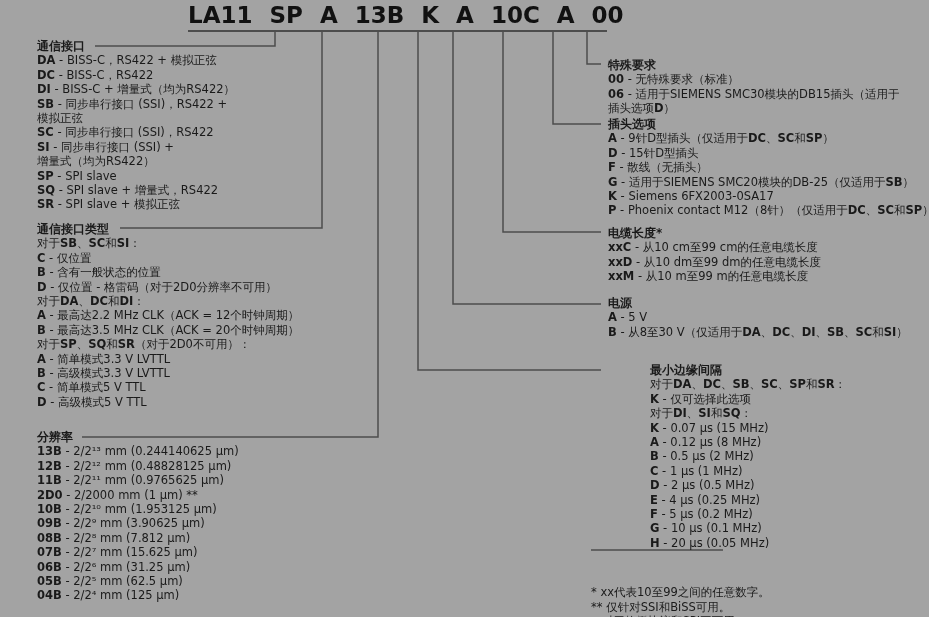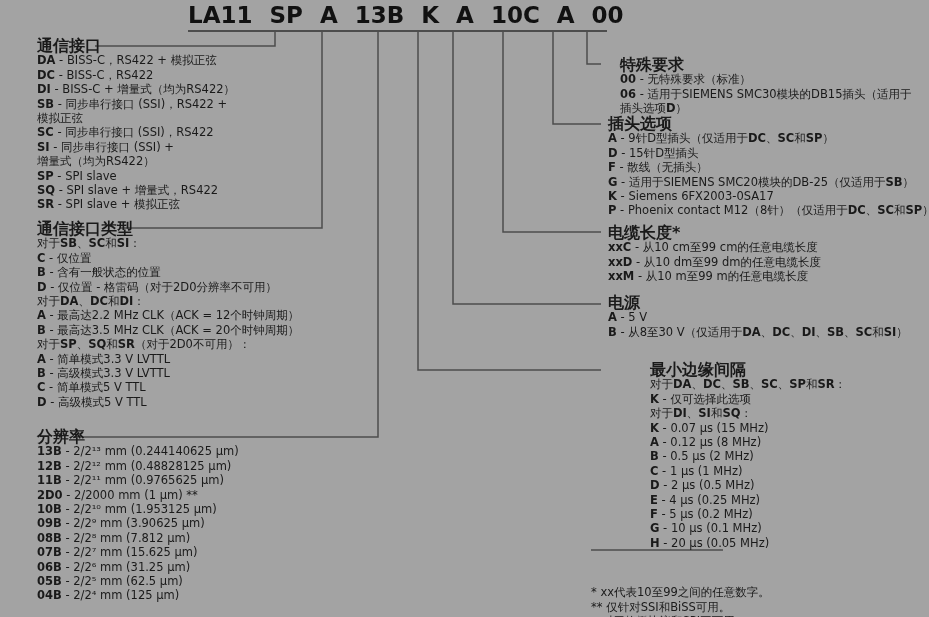--- a/index.html
+++ b/index.html
@@ -39,21 +39,21 @@
     stroke-width: 1.5;
   }
   .connector-svg line.title-underline { stroke-width: 2; }
   .section {
     position: absolute;
     font-size: 11.5px;
     line-height: 14.4px;
     white-space: nowrap;
   }
   .section .sec-title {
-    font-size: 16px;
+    font-size: 12px;
     font-weight: bold;
     line-height: 14.4px;
   }
   .section .line b { font-weight: bold; }
   .footnotes {
     position: absolute;
     left: 591px;
     top: 585px;
     font-size: 11.5px;
     line-height: 14.6px;
@@ -136,21 +136,21 @@
         <div class="line"><b>10B</b> - 2/2¹⁰ mm (1.953125 µm)</div>
         <div class="line"><b>09B</b> - 2/2⁹ mm (3.90625 µm)</div>
         <div class="line"><b>08B</b> - 2/2⁸ mm (7.812 µm)</div>
         <div class="line"><b>07B</b> - 2/2⁷ mm (15.625 µm)</div>
         <div class="line"><b>06B</b> - 2/2⁶ mm (31.25 µm)</div>
         <div class="line"><b>05B</b> - 2/2⁵ mm (62.5 µm)</div>
         <div class="line"><b>04B</b> - 2/2⁴ mm (125 µm)</div>
       </div>
   </div>
 
-  <div class="section" style="left:608px; top:58px;margin-left:12px;">
+  <div class="section" style="left:608px; top:58px;">
     <div class="sec-title">特殊要求</div>
     <div class="lines">
         <div class="line"><b>00</b> - 无特殊要求（标准）</div>
         <div class="line"><b>06</b> - 适用于SIEMENS SMC30模块的DB15插头（适用于</div>
         <div class="line">插头选项<b>D</b>）</div>
       </div>
   </div>
 
   <div class="section" style="left:608px; top:117px;">
     <div class="sec-title">插头选项</div>

